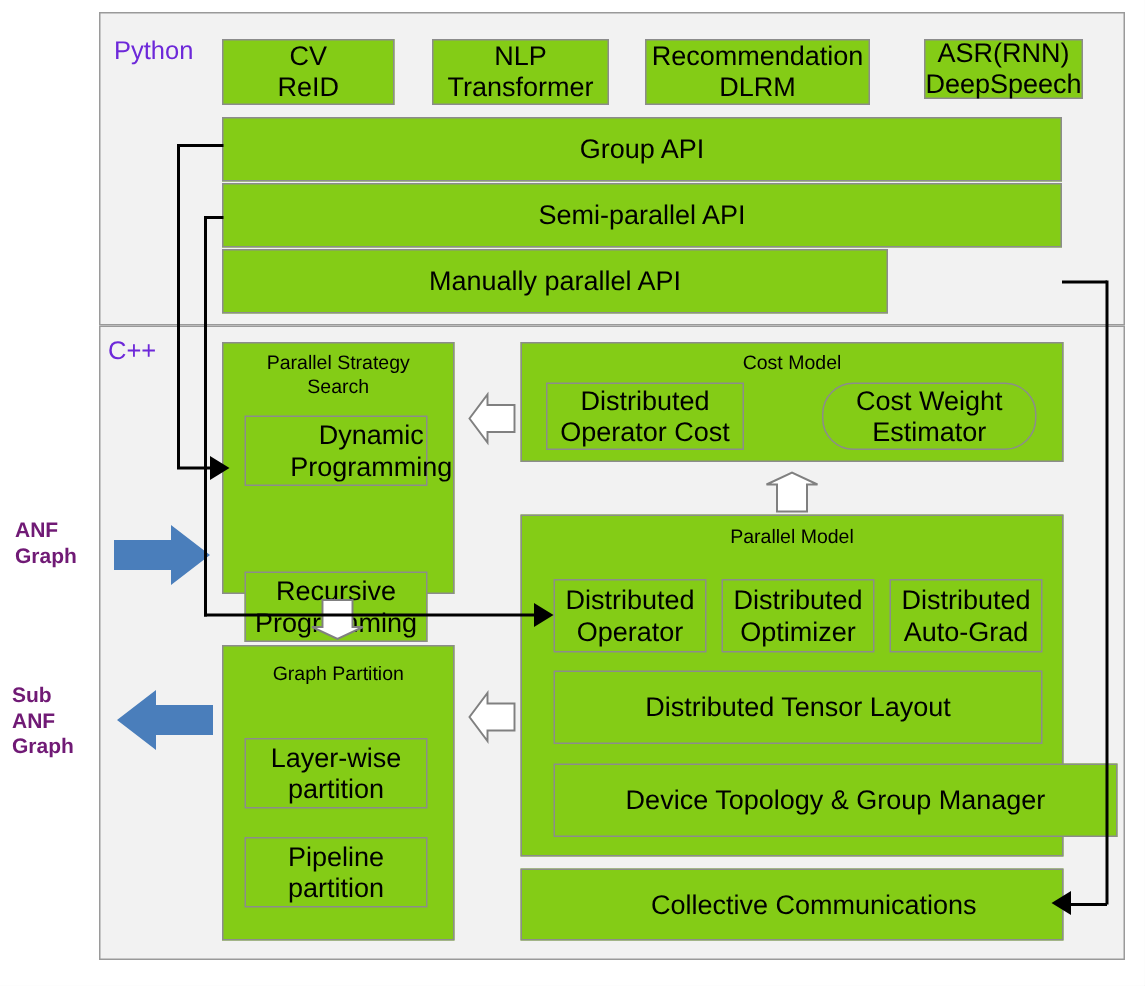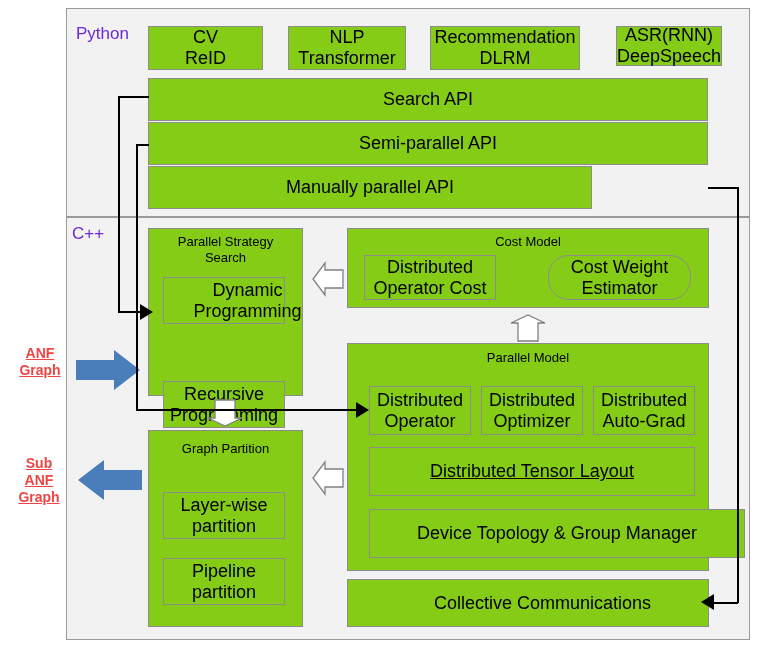--- a/index.html
+++ b/index.html
@@ -35,26 +35,25 @@
     border: 1px solid #9a9a9a;
   }
   .label-red {
     position: absolute;
     color: #6d28d9;
     font-size: 17px;
     font-weight: normal;
   }
   .label-black {
     position: absolute;
-    color: #ef4444;
+    color: #701a75;
     font-size: 14px;
     font-weight: bold;
-    text-align: center;
+    text-align: left;
     line-height: 1.2;
-    text-decoration: underline;
   }
   .group-title {
     position: absolute;
     font-size: 13px;
     color: #000000;
     text-align: center;
     line-height: 1.2;
   }
   .arrow-blue {
     position: absolute;
@@ -83,21 +82,21 @@
 
   <div class="box multi" style="left:148px; top:26px; width:115px; height:44px;">CV
 ReID</div>
   <div class="box multi" style="left:288px; top:26px; width:118px; height:44px;">NLP
 Transformer</div>
   <div class="box multi" style="left:430px; top:26px; width:150px; height:44px;">Recommendation
 DLRM</div>
   <div class="box multi" style="left:602px; top:26px; width:106px; height:40px;margin-left:14px;">ASR(RNN)
 DeepSpeech</div>
 
-  <div class="box" style="left:148px; top:78px; width:560px; height:43px;">Search API</div>
+  <div class="box" style="left:148px; top:78px; width:560px; height:43px;">Group API</div>
   <div class="box" style="left:148px; top:122px; width:560px; height:43px;">Semi-parallel API</div>
   <div class="box" style="left:148px; top:166px; width:444px; height:43px;">Manually parallel API</div>
 
   <div class="box" style="left:148px; top:228px; width:155px; height:168px;"></div>
   <div class="group-title multi" style="left:148px; top:234px; width:155px;">Parallel Strategy
 Search</div>
   <div class="box multi" style="left:163px; top:277px; width:122px; height:47px;padding-left:47px;">Dynamic
 Programming</div>
   <div class="box multi" style="left:163px; top:337px; width:122px; height:47px;margin-top:44px;">Recursive
 Programming</div>
@@ -117,21 +116,21 @@
 Estimator</div>
 
   <div class="box" style="left:347px; top:343px; width:362px; height:228px;"></div>
   <div class="group-title" style="left:347px; top:350px; width:362px;">Parallel Model</div>
   <div class="box multi" style="left:369px; top:386px; width:102px; height:49px;">Distributed
 Operator</div>
   <div class="box multi" style="left:481px; top:386px; width:102px; height:49px;">Distributed
 Optimizer</div>
   <div class="box multi" style="left:593px; top:386px; width:102px; height:49px;">Distributed
 Auto-Grad</div>
-  <div class="box" style="left:369px; top:447px; width:326px; height:49px;text-decoration:underline;">Distributed Tensor Layout</div>
+  <div class="box" style="left:369px; top:447px; width:326px; height:49px;">Distributed Tensor Layout</div>
   <div class="box" style="left:369px; top:509px; width:376px; height:49px;">Device Topology &amp; Group Manager</div>
 
   <div class="box" style="left:347px; top:579px; width:362px; height:48px;padding-left:29px;">Collective Communications</div>
 
   <div class="label-black multi" style="left:10px; top:345px; width:60px;">ANF
 Graph</div>
   <div class="label-black multi" style="left:8px; top:455px; width:62px;">Sub
 ANF
 Graph</div>
 

